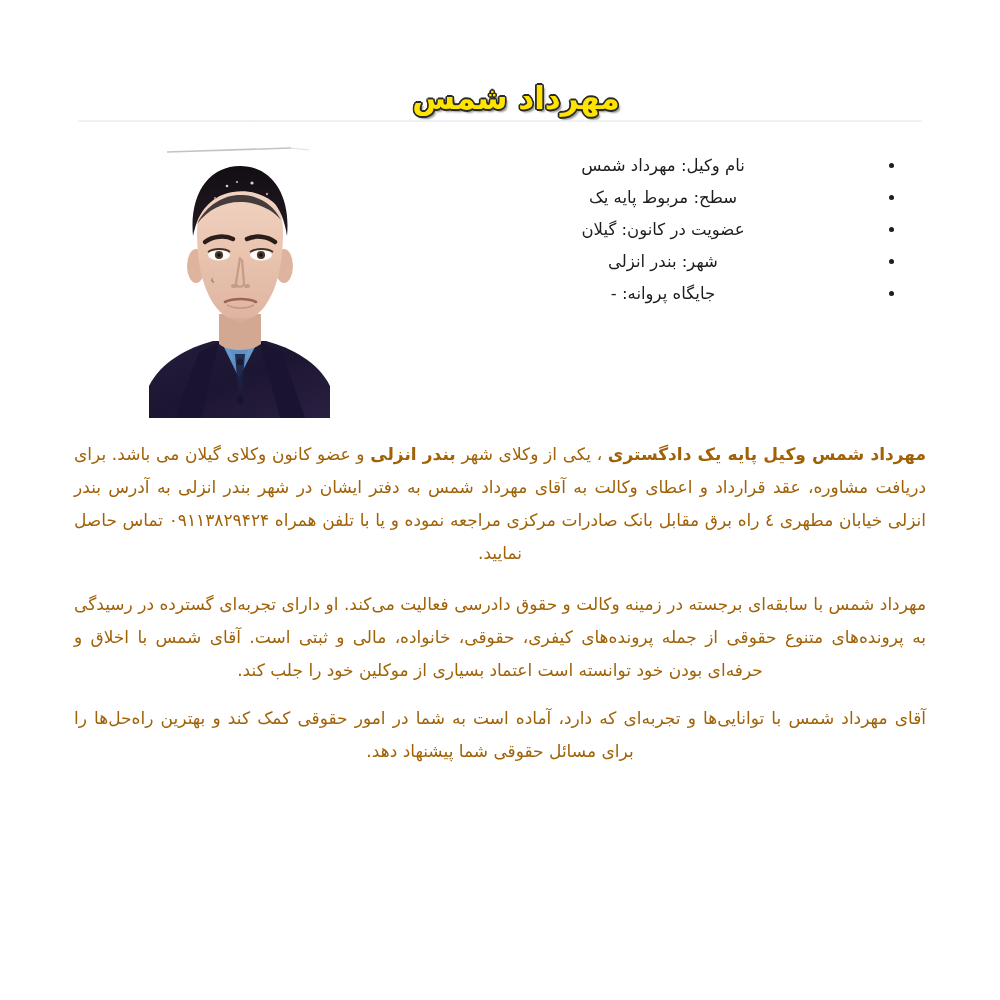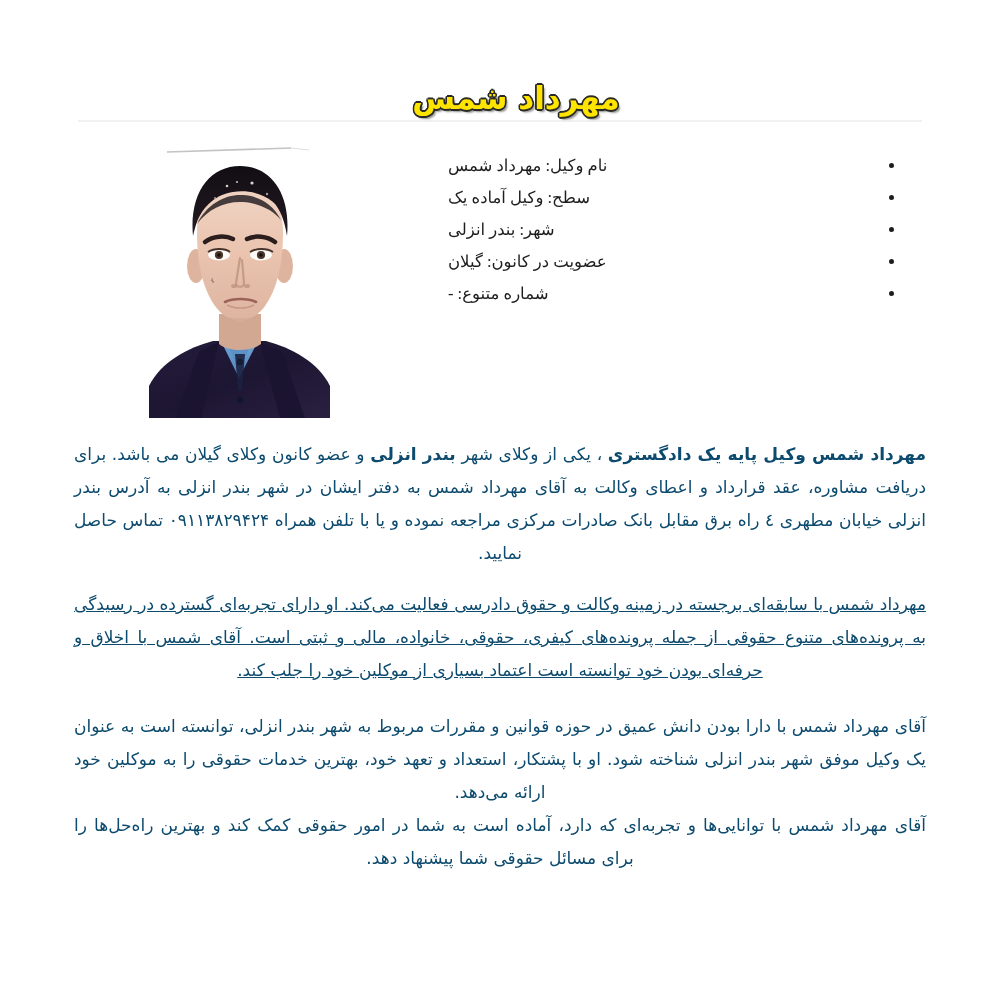--- a/index.html
+++ b/index.html
@@ -89,22 +89,21 @@
 
   
   .info-list {
     position: absolute;
     top: 12px;
     right: 100px;
     width: 430px;
     margin: 0;
     padding: 0 22px 0 0;
     list-style: none;
-    text-align: left;
-    font-family: Liberation Serif, serif;
+    text-align: center;
   }
   .info-list li {
     position: relative;
     font-size: 16.5px;
     line-height: 32px;
     color: #1d1d1d;
     padding-right: 0;
     white-space: normal;
   }
   .info-list li::before {
@@ -124,27 +123,27 @@
     top: 438px;
     left: 74px;
     width: 852px;
     text-align: justify;
     text-align-last: center;
     direction: rtl;
   }
   .para {
     font-size: 17px;
     line-height: 33px;
-    color: #0c4a6e;
+    color: #a16207;
     margin: 0;
     text-align: justify;
     text-align-last: center;
   }
   .para.lead { margin-bottom: 18px; }
-  .para.block-gap { margin-bottom: 23px; text-decoration: underline; }
+  .para.block-gap { margin-bottom: 15px; }
   .para b { font-weight: bold; }
 </style>
 </head>
 <body>
 
 <div class="page">
 
   <div class="title-wrap">
     <h1 class="doc-title">مهرداد شمس</h1>
   </div>
@@ -233,38 +232,37 @@
         <path d="M86 167 C93 171 106 171 113 167" stroke="#c08d7b" stroke-width="1.6" fill="none" opacity="0.75"></path>
 
         <path d="M70 142 l3 2 M71 140 l1 5" stroke="#8f7a6e" stroke-width="1.1" opacity="0.8"></path>
 
         <path d="M78 176 C88 182 110 182 120 176 C112 186 86 186 78 176 Z" fill="#cfa691" opacity="0.6"></path>
       </svg>
     </div>
 
     <ul class="info-list">
       <li>نام وکیل: مهرداد شمس</li>
-      <li>سطح: وکیل آماده یک</li>
+      <li>سطح: مربوط پایه یک</li>
+      <li>عضویت در کانون: گیلان</li>
       <li>شهر: بندر انزلی</li>
-      <li>عضویت در کانون: گیلان</li>
-      <li>شماره متنوع: -</li>
+      <li>جایگاه پروانه: -</li>
     </ul>
 
   </div>
 
   <div class="body-copy">
 
     <p class="para lead">
       <b>مهرداد شمس وکیل پایه یک دادگستری</b><span> ، یکی از وکلای شهر </span><b>بندر انزلی</b><span> و عضو کانون وکلای گیلان می باشد.</span>
       <span>برای دریافت مشاوره، عقد قرارداد و اعطای وکالت به آقای مهرداد شمس به دفتر ایشان در شهر بندر انزلی به آدرس بندر انزلی خیابان مطهری ٤ راه برق مقابل بانک صادرات مرکزی مراجعه نموده و یا با تلفن همراه ۰۹۱۱۳۸۲۹۴۲۴ تماس حاصل نمایید.</span>
     </p>
 
     <p class="para block-gap">مهرداد شمس با سابقه‌ای برجسته در زمینه وکالت و حقوق دادرسی فعالیت می‌کند. او دارای تجربه‌ای گسترده در رسیدگی به پرونده‌های متنوع حقوقی از جمله پرونده‌های کیفری، حقوقی، خانواده، مالی و ثبتی است. آقای شمس با اخلاق و حرفه‌ای بودن خود توانسته است اعتماد بسیاری از موکلین خود را جلب کند.</p>
 
 
 
-    <p class="para">آقای مهرداد شمس با دارا بودن دانش عمیق در حوزه قوانین و مقررات مربوط به شهر بندر انزلی، توانسته است به عنوان یک وکیل موفق شهر بندر انزلی شناخته شود. او با پشتکار، استعداد و تعهد خود، بهترین خدمات حقوقی را به موکلین خود ارائه می‌دهد.</p>
 
     <p class="para">آقای مهرداد شمس با توانایی‌ها و تجربه‌ای که دارد، آماده است به شما در امور حقوقی کمک کند و بهترین راه‌حل‌ها را برای مسائل حقوقی شما پیشنهاد دهد.</p>
 
   </div>
 
 </div>
 
 </body></html>

